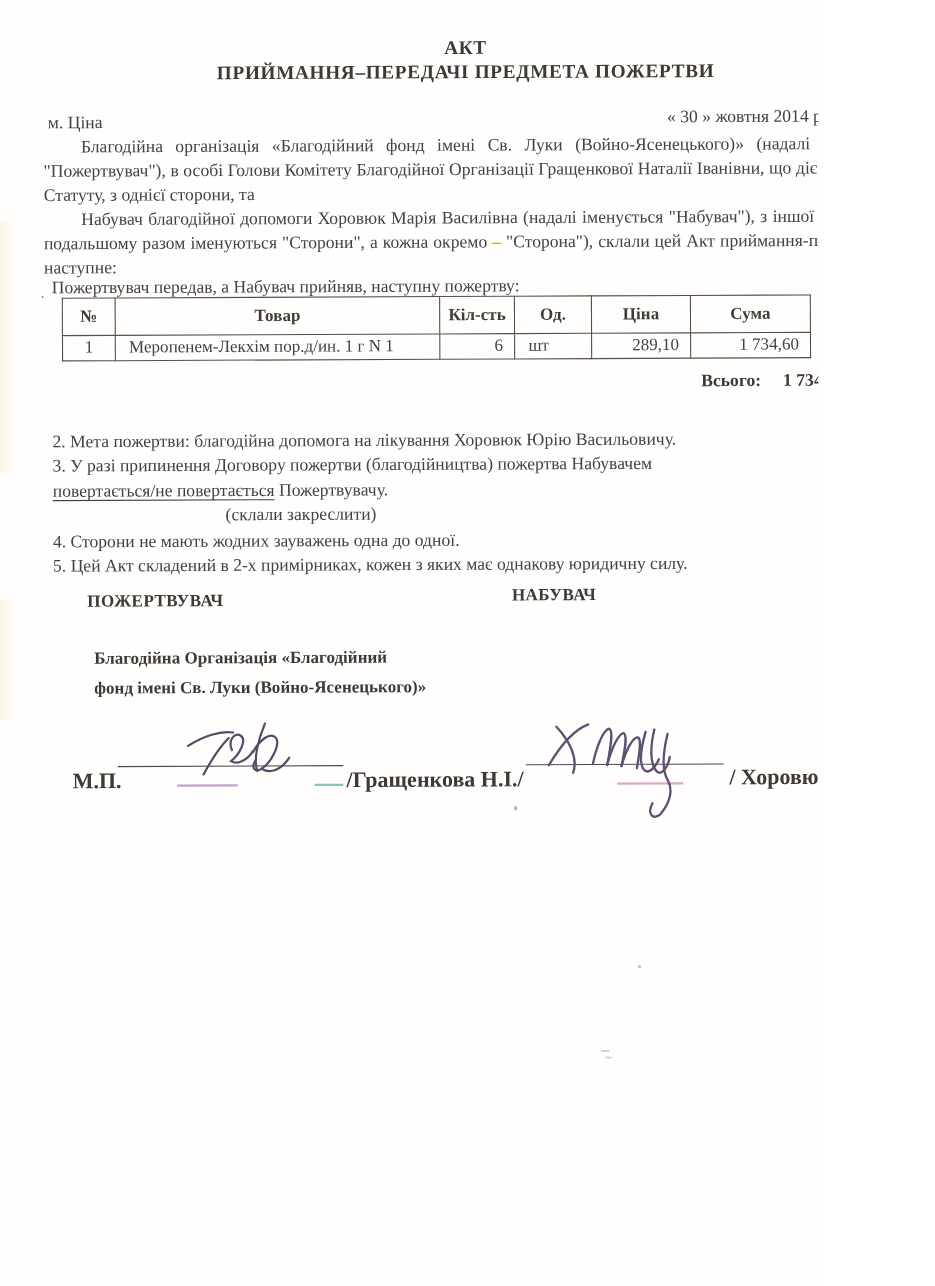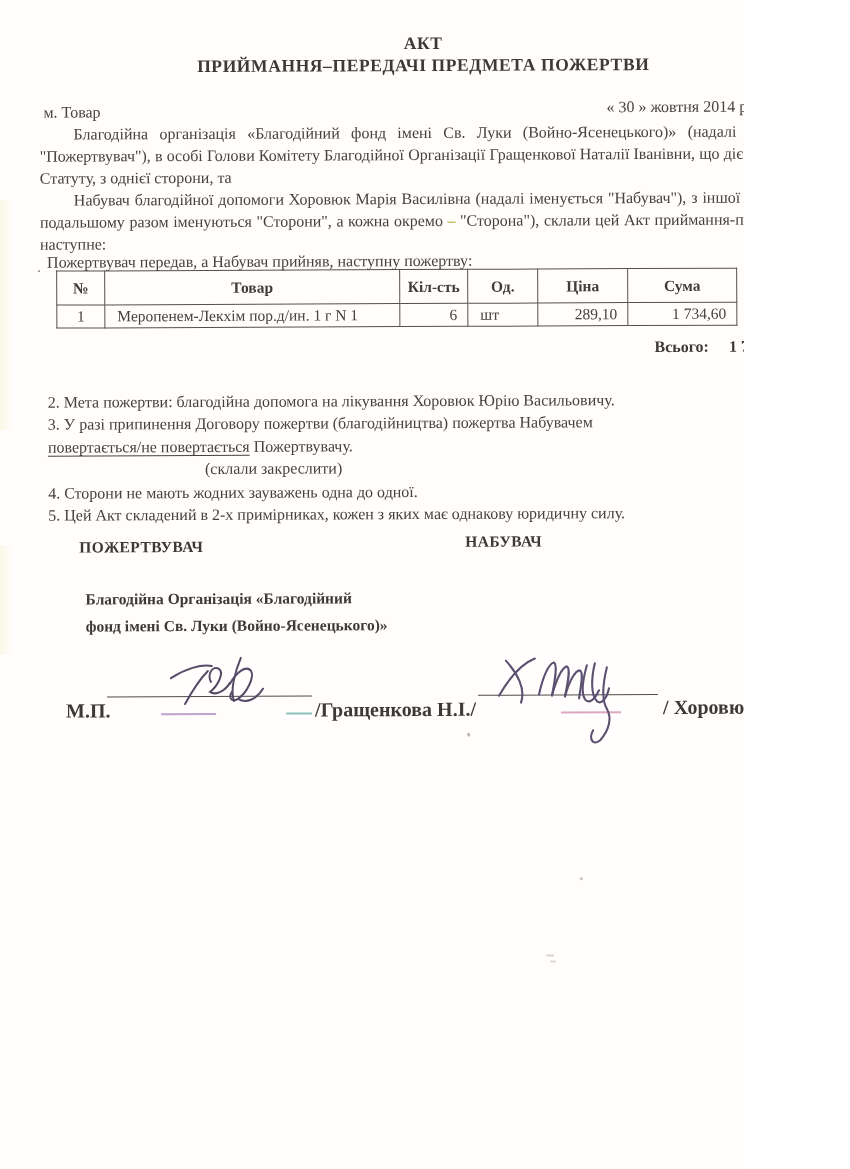--- a/index.html
+++ b/index.html
@@ -39,21 +39,21 @@
 
 <div class="page">
   <div class="edge-tint" style="top:200px;height:230px;"></div>
   <div class="edge-tint" style="top:545px;height:110px;"></div>
 
   <div class="content">
 
     <div class="abs title" style="top:33px;left:0;">АКТ</div>
     <div class="abs title" style="top:55px;left:0;">ПРИЙМАННЯ–ПЕРЕДАЧІ ПРЕДМЕТА ПОЖЕРТВИ</div>
 
-    <div class="abs body-text" style="top:100px;left:45px;">м. Товар</div>
+    <div class="abs body-text" style="top:100px;left:45px;">м. Ціна</div>
     <div class="abs body-text" style="top:97px;left:608px;">« 30 » жовтня 2014 року</div>
 
     <div class="abs body-text para" style="top:122px;left:41px;">Благодійна організація «Благодійний фонд імені Св. Луки (Войно-Ясенецького)» (надалі іменується "Пожертвувач"), в особі Голови Комітету Благодійної Організації Гращенкової Наталії Іванівни, що діє на підставі Статуту, з однієї сторони, та</div>
 
     <p class="abs body-text para" style="top:188px;left:41px;margin:0;"><span>Набувач благодійної допомоги Хоровюк Марія Василівна  (надалі іменується "Набувач"), з іншої сторони, (в подальшому разом іменуються "Сторони", а кожна окремо </span><span class="dash-hl">–</span><span> "Сторона"), склали цей Акт приймання-передачі про наступне:</span></p>
 
     <div class="abs body-text" style="top:250px;left:48px;">Пожертвувач передав, а Набувач прийняв, наступну пожертву:</div>
     <div class="abs" style="top:258px;left:38px;font-size:14px;color:#6b6865;">.</div>
 
     <table class="goods abs" style="top:269px;left:57px;">
@@ -80,21 +80,21 @@
           <td class="c">1</td>
           <td class="l">Меропенем-Лекхім пор.д/ин. 1 г N 1</td>
           <td class="r">6</td>
           <td class="l">шт</td>
           <td class="r">289,10</td>
           <td class="r">1 734,60</td>
         </tr>
       </tbody>
     </table>
 
-    <div class="abs total" style="top:339px;left:655px;text-align:center;">
+    <div class="abs total" style="top:339px;left:638px;text-align:center;">
       <span>Всього:</span>
       <span>1 734,60</span>
     </div>
 
     <div class="abs clause" style="top:392px;left:48px;">2. Мета пожертви: благодійна допомога на лікування Хоровюк Юрію Васильовичу.</div>
     <div class="abs clause" style="top:414px;left:48px;">3. У разі припинення Договору пожертви (благодійництва) пожертва Набувачем</div>
     <div class="abs clause" style="top:437px;left:48px;"><span class="ul">повертається/не повертається</span><span> Пожертвувачу.</span></div>
     <div class="abs clause" style="top:459px;left:205px;">(склали закреслити)</div>
     <div class="abs clause" style="top:483px;left:48px;">4. Сторони не мають жодних зауважень одна до одної.</div>
     <div class="abs clause" style="top:505px;left:48px;">5. Цей Акт складений в 2-х примірниках, кожен з яких має однакову юридичну силу.</div>

